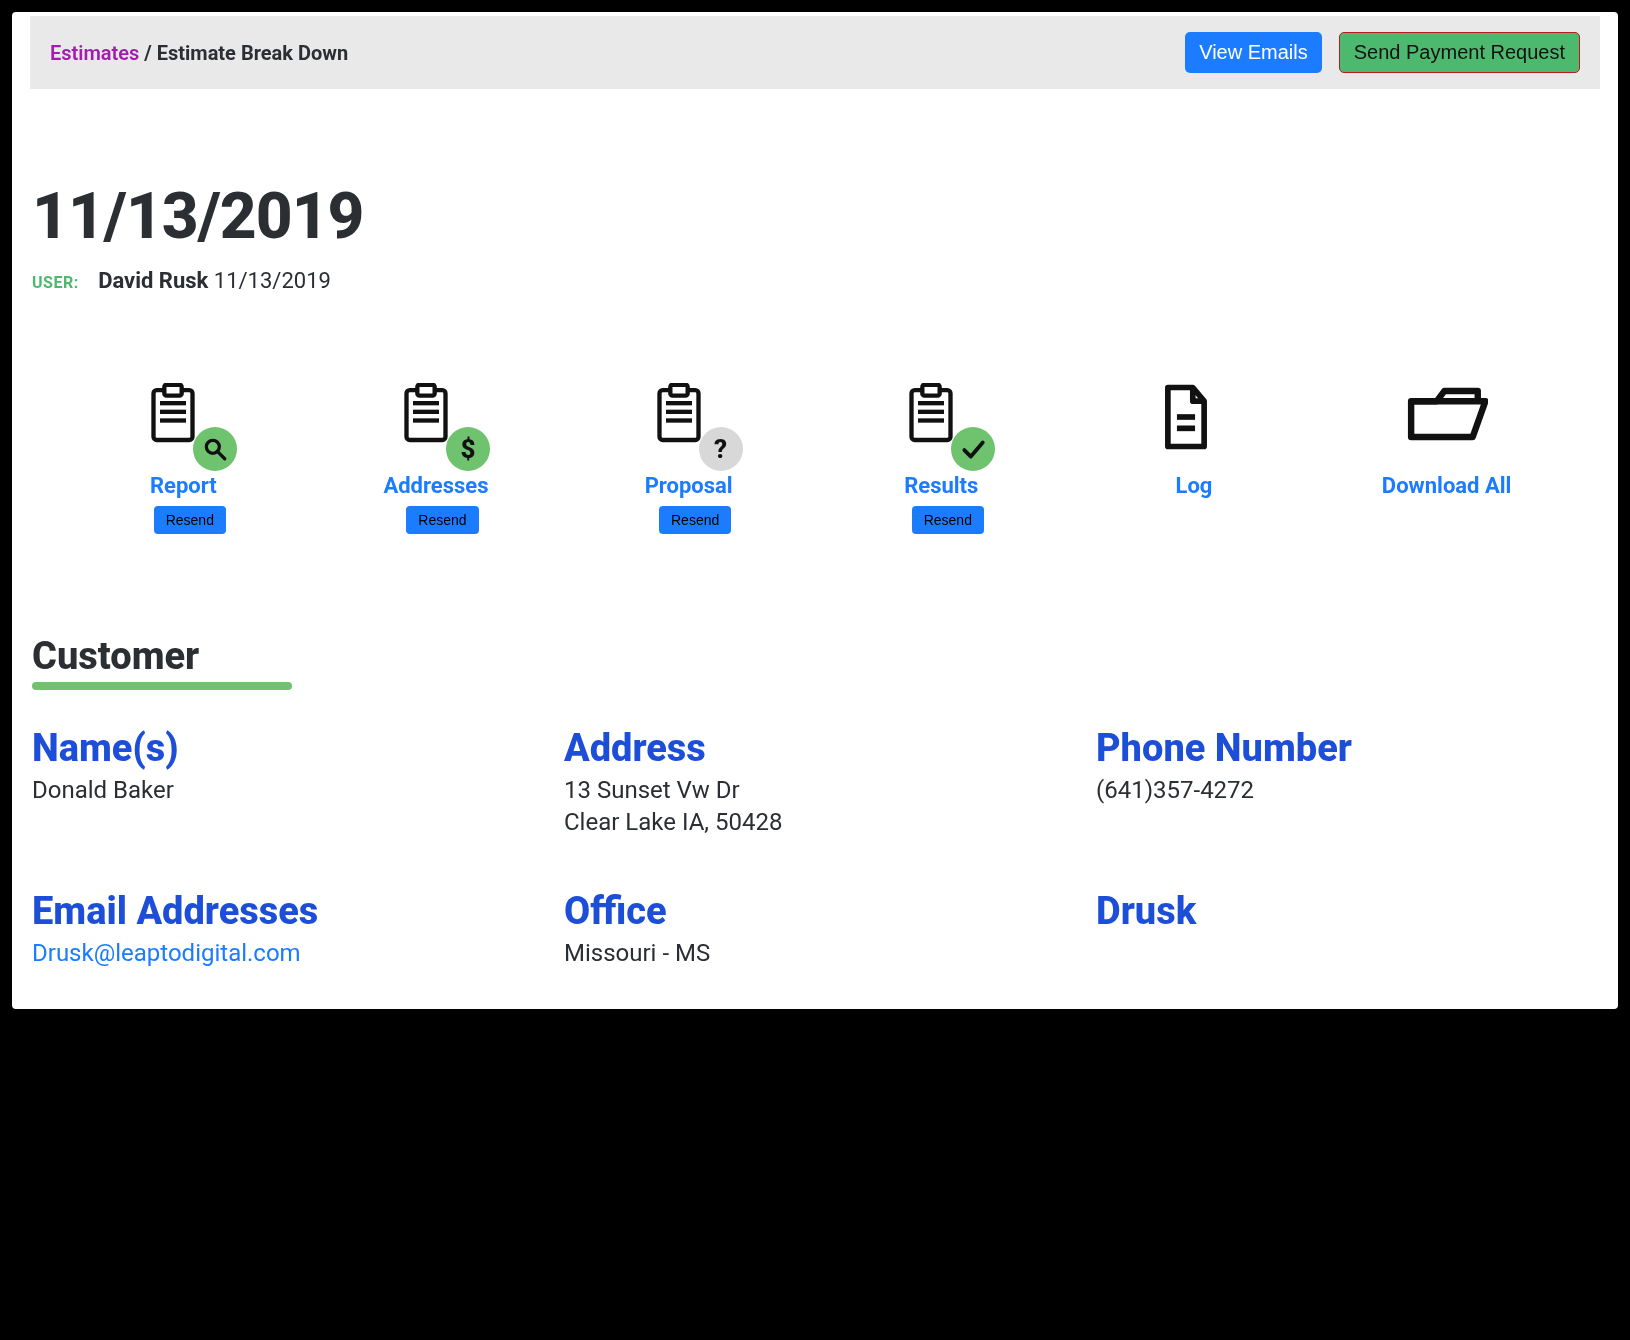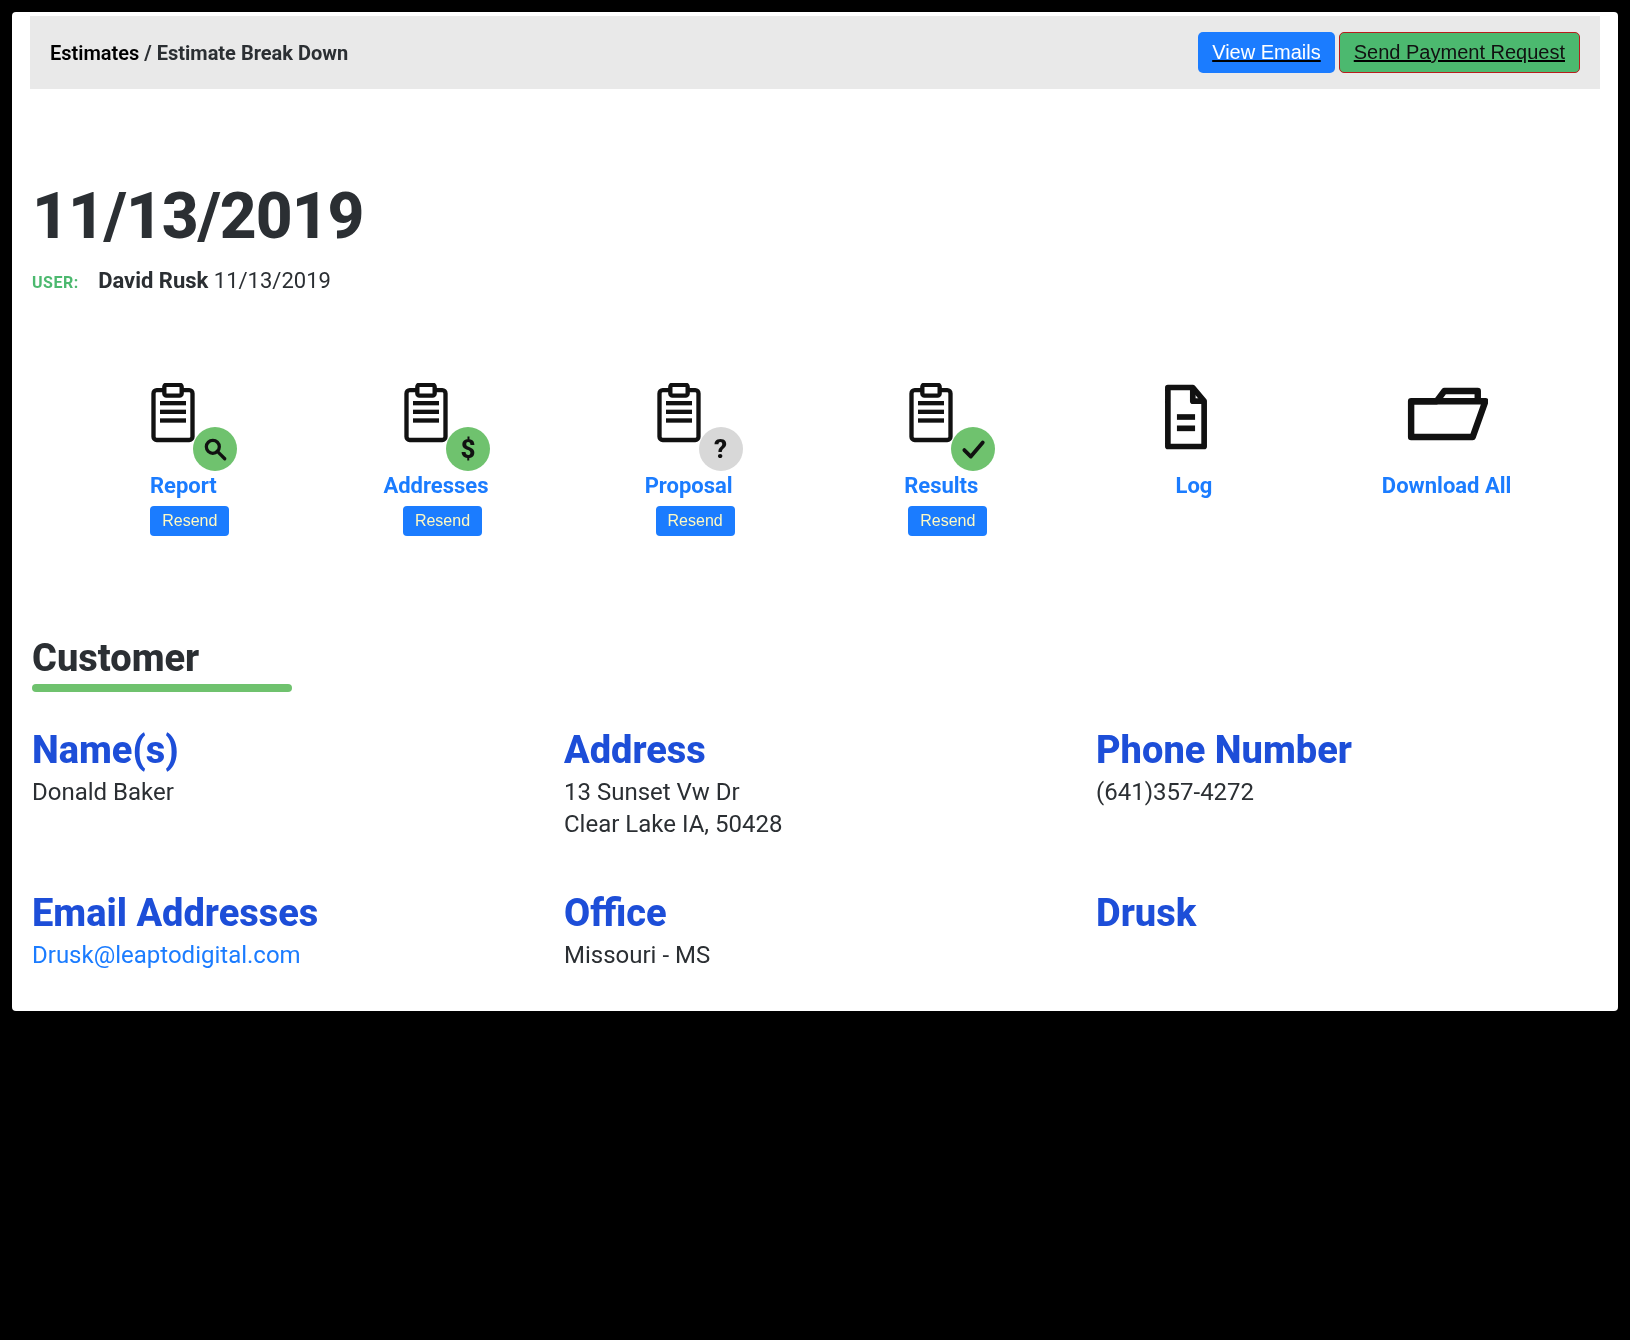--- a/index.html
+++ b/index.html
@@ -23,25 +23,25 @@
     justify-content: space-between;
     padding: 16px 20px;
     margin: 4px 18px 0 18px;
   }
   .breadcrumb {
     font-size: 20px;
     font-weight: 700;
     color: #2b2f33;
   }
   .breadcrumb a {
-    color: #000000;
+    color: #a21caf;
     text-decoration: none;
     font-weight: 600;
   }
-  .top-actions { display: flex; gap: 4px; text-decoration: underline; }
+  .top-actions { display: flex; gap: 17px; }
   .btn {
     font-size: 20px;
     border: none;
     border-radius: 5px;
     padding: 8px 14px;
     cursor: pointer;
     font-weight: 500;
   }
   .btn-blue { background: #1b7cff; color: #fff; }
   .btn-green { background: #4cb96f; color: #111; border: 1px solid #b91c1c; text-align: center; }
@@ -72,24 +72,24 @@
     min-width: 140px;
   }
   .doc-icon-wrap { position: relative; width: 72px; height: 82px; }
   .doc-label {
     color: #1b7cff;
     font-size: 22px;
     font-weight: 700;
   }
   .btn-resend {
     background: #1b7cff;
-    color: #fef9c3;
+    color: #000000;
     border: none;
     border-radius: 4px;
-    font-size: 16px;
+    font-size: 14px;
     padding: 6px 12px;
     cursor: pointer;
     margin-left: 13px;
   }
   .badge {
     position: absolute;
     right: -18px;
     bottom: -6px;
     width: 44px;
     height: 44px;

